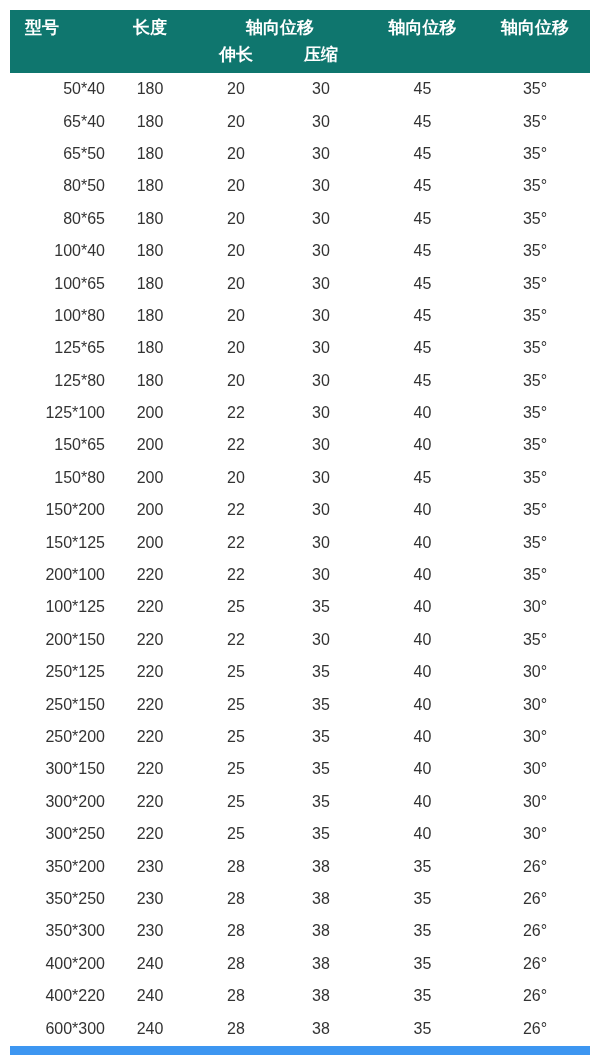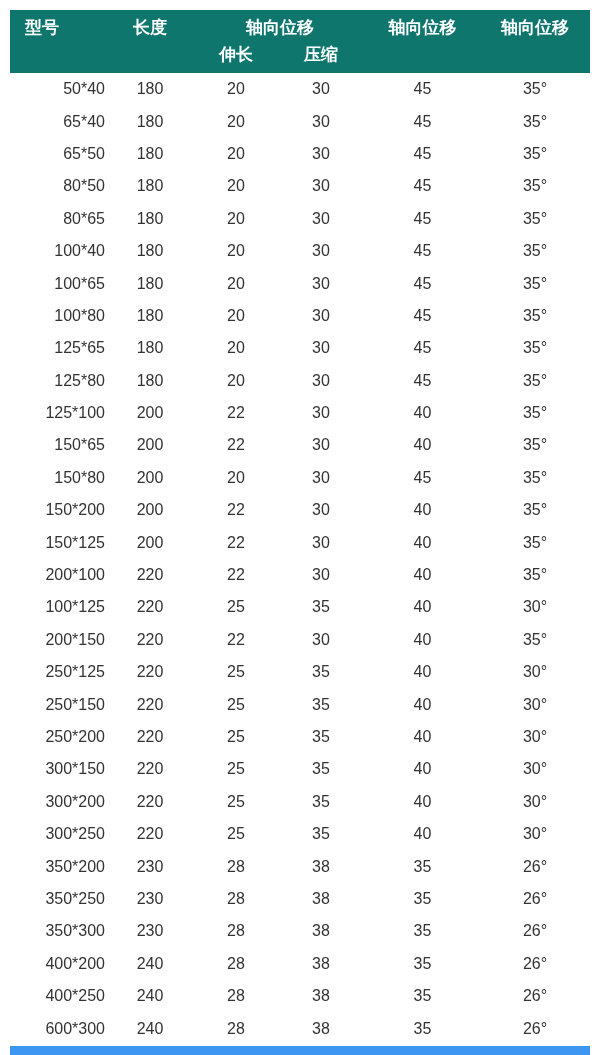--- a/index.html
+++ b/index.html
@@ -321,21 +321,21 @@
         </tr>
         <tr>
           <td class="model">400*200</td>
           <td>240</td>
           <td>28</td>
           <td>38</td>
           <td>35</td>
           <td>26°</td>
         </tr>
         <tr>
-          <td class="model">400*250</td>
+          <td class="model">400*220</td>
           <td>240</td>
           <td>28</td>
           <td>38</td>
           <td>35</td>
           <td>26°</td>
         </tr>
         <tr>
           <td class="model">600*300</td>
           <td>240</td>
           <td>28</td>

